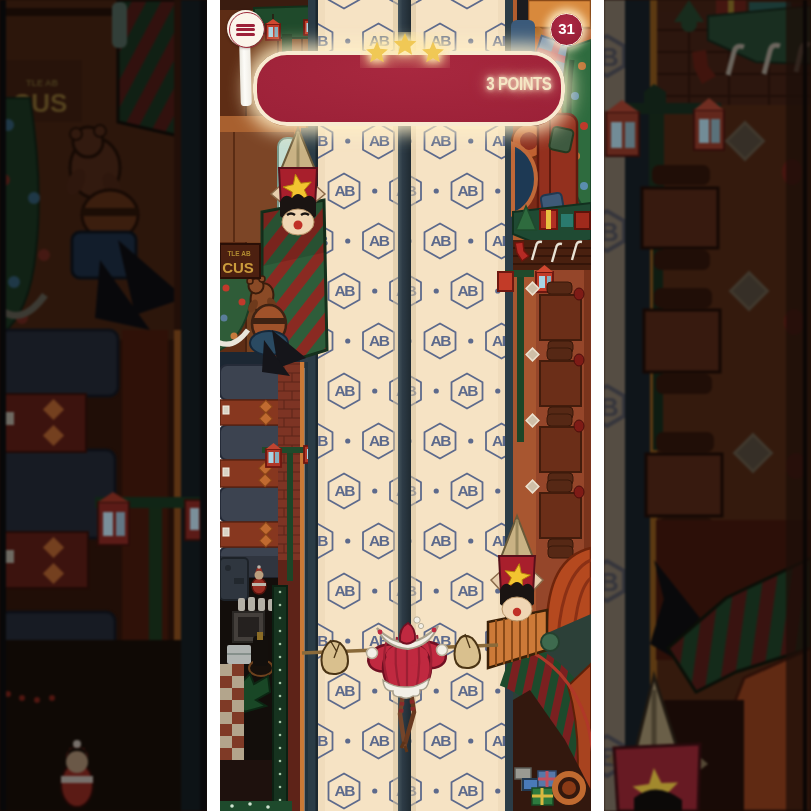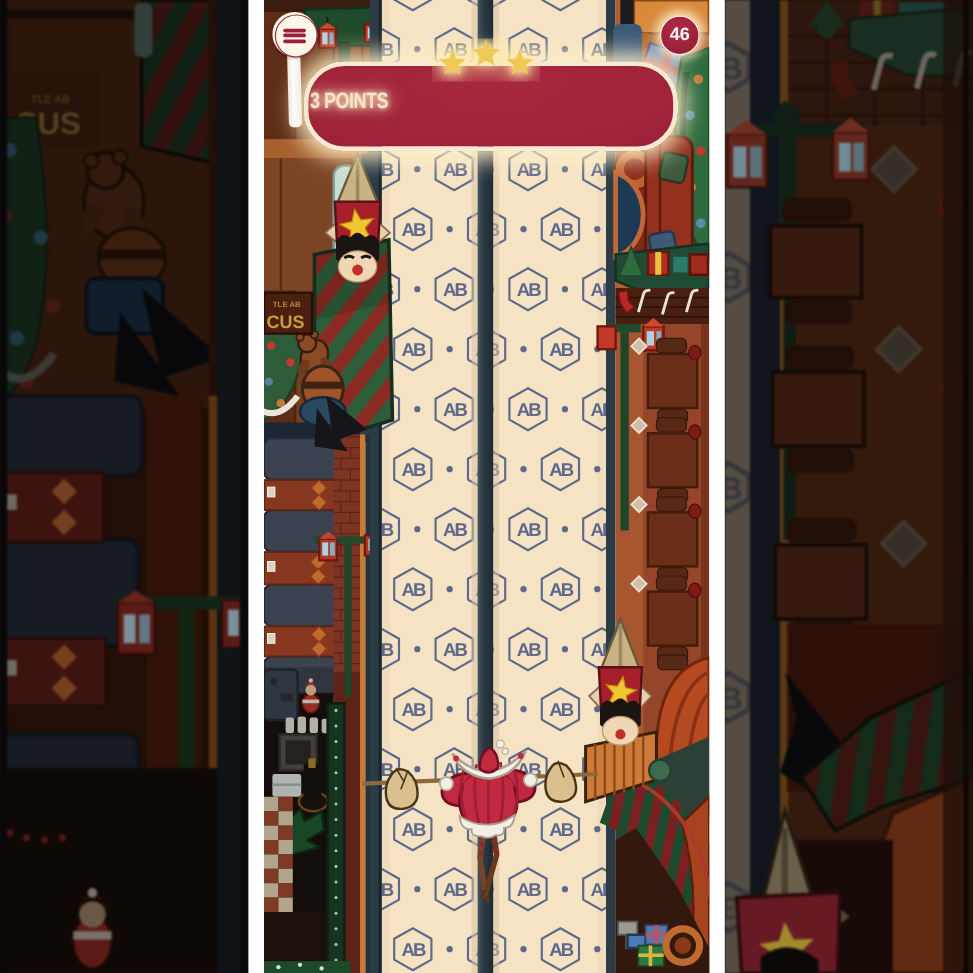--- a/index.html
+++ b/index.html
@@ -922,34 +922,34 @@
       <circle cx="214" cy="630" r="2.4" fill="#c02940"></circle>
 
   <path d="M180,641 Q179,628 188,623 Q196,628 195,640 Q187,647 180,641 Z" fill="#c02940" stroke="#701022" stroke-width="2"></path>
   <circle cx="197" cy="620" r="3.2" fill="#f3efe6" stroke="#b8ae98" stroke-width="1"></circle>
   <circle cx="201" cy="626" r="2.6" fill="#f3efe6" stroke="#b8ae98" stroke-width="1"></circle>
  </g>
 </svg>
 
 <div class="abs" style="left:253px;top:51px;width:304px;height:67px;border-radius:34px;background:radial-gradient(140% 180% at 50% 20%,#a8283f 0%,#9c2138 55%,#8a1a2e 100%);border:4.5px solid #f8ead0;box-shadow:0 0 18px 7px rgba(255,240,200,0.9);"></div>
 
-<div class="abs" style="left:253px;top:51px;width:304px;height:67px;display:flex;align-items:center;justify-content:flex-start;color:#f5e6c4;font-weight:bold;font-size:17.5px;letter-spacing:-0.5px;text-shadow:0 0 5px rgba(255,246,214,0.95),0 0 11px rgba(255,238,190,0.9),0 0 18px rgba(255,238,190,0.6)">
+<div class="abs" style="left:253px;top:51px;width:304px;height:67px;display:flex;align-items:center;justify-content:flex-end;color:#f5e6c4;font-weight:bold;font-size:17.5px;letter-spacing:-0.5px;text-shadow:0 0 5px rgba(255,246,214,0.95),0 0 11px rgba(255,238,190,0.9),0 0 18px rgba(255,238,190,0.6)">
     <span style="display:inline-block;transform:scale(0.86,1.05)">3 POINTS</span>
   </div>
 
 <svg class="abs" style="left:360px;top:32px" width="90" height="36" viewBox="0 0 90 36">
  <g fill="#f0c855" style="filter:drop-shadow(0 0 3px #ffedb2) drop-shadow(0 0 6px #ffe9a6) drop-shadow(0 0 10px rgba(255,233,166,0.8))">
   <path d="M17.0,9.5 L20.1,16.8 L27.9,17.4 L21.9,22.6 L23.8,30.3 L17.0,26.2 L10.2,30.3 L12.1,22.6 L6.1,17.4 L13.9,16.8 Z"></path>
   <path d="M45.0,1.0 L48.2,8.6 L56.4,9.3 L50.2,14.7 L52.1,22.7 L45.0,18.5 L37.9,22.7 L39.8,14.7 L33.6,9.3 L41.8,8.6 Z"></path>
   <path d="M73.0,9.5 L76.1,16.8 L83.9,17.4 L77.9,22.6 L79.8,30.3 L73.0,26.2 L66.2,30.3 L68.1,22.6 L62.1,17.4 L69.9,16.8 Z"></path>
  </g>
 </svg>
 
 <div class="abs" style="left:240px;top:42px;width:11px;height:64px;background:linear-gradient(90deg,#e8e5dc,#fdfcf8 40%,#efece4);border-radius:4px;transform:rotate(-1.5deg)"></div>
 
 <div class="abs" style="left:227px;top:10px;width:37px;height:37px;border-radius:50%;background:#fbf5ea;box-shadow:0 1px 3px rgba(40,10,10,0.45)">
  <div class="abs" style="left:1.5px;top:1.5px;width:34px;height:34px;border-radius:50%;border:1.8px solid #9e2a3a"></div>
  <div class="abs" style="left:9px;top:13.5px;width:19px;height:3px;border-radius:2px;background:#9c2138"></div>
  <div class="abs" style="left:9px;top:18.2px;width:19px;height:3px;border-radius:2px;background:#9c2138"></div>
  <div class="abs" style="left:9px;top:22.9px;width:19px;height:3px;border-radius:2px;background:#9c2138"></div>
 </div>
 
-<div class="abs" style="left:550px;top:13px;width:31px;height:31px;border-radius:50%;background:radial-gradient(circle at 45% 35%,#b02a46,#8e1c32);border:1.5px solid #fdf6e4;box-shadow:0 0 9px 4px rgba(255,242,205,0.9);color:#fff;font-weight:bold;font-size:15px;text-align:center;line-height:30px">46</div>
+<div class="abs" style="left:550px;top:13px;width:31px;height:31px;border-radius:50%;background:radial-gradient(circle at 45% 35%,#b02a46,#8e1c32);border:1.5px solid #fdf6e4;box-shadow:0 0 9px 4px rgba(255,242,205,0.9);color:#fff;font-weight:bold;font-size:15px;text-align:center;line-height:30px">31</div>
 
 </body></html>

